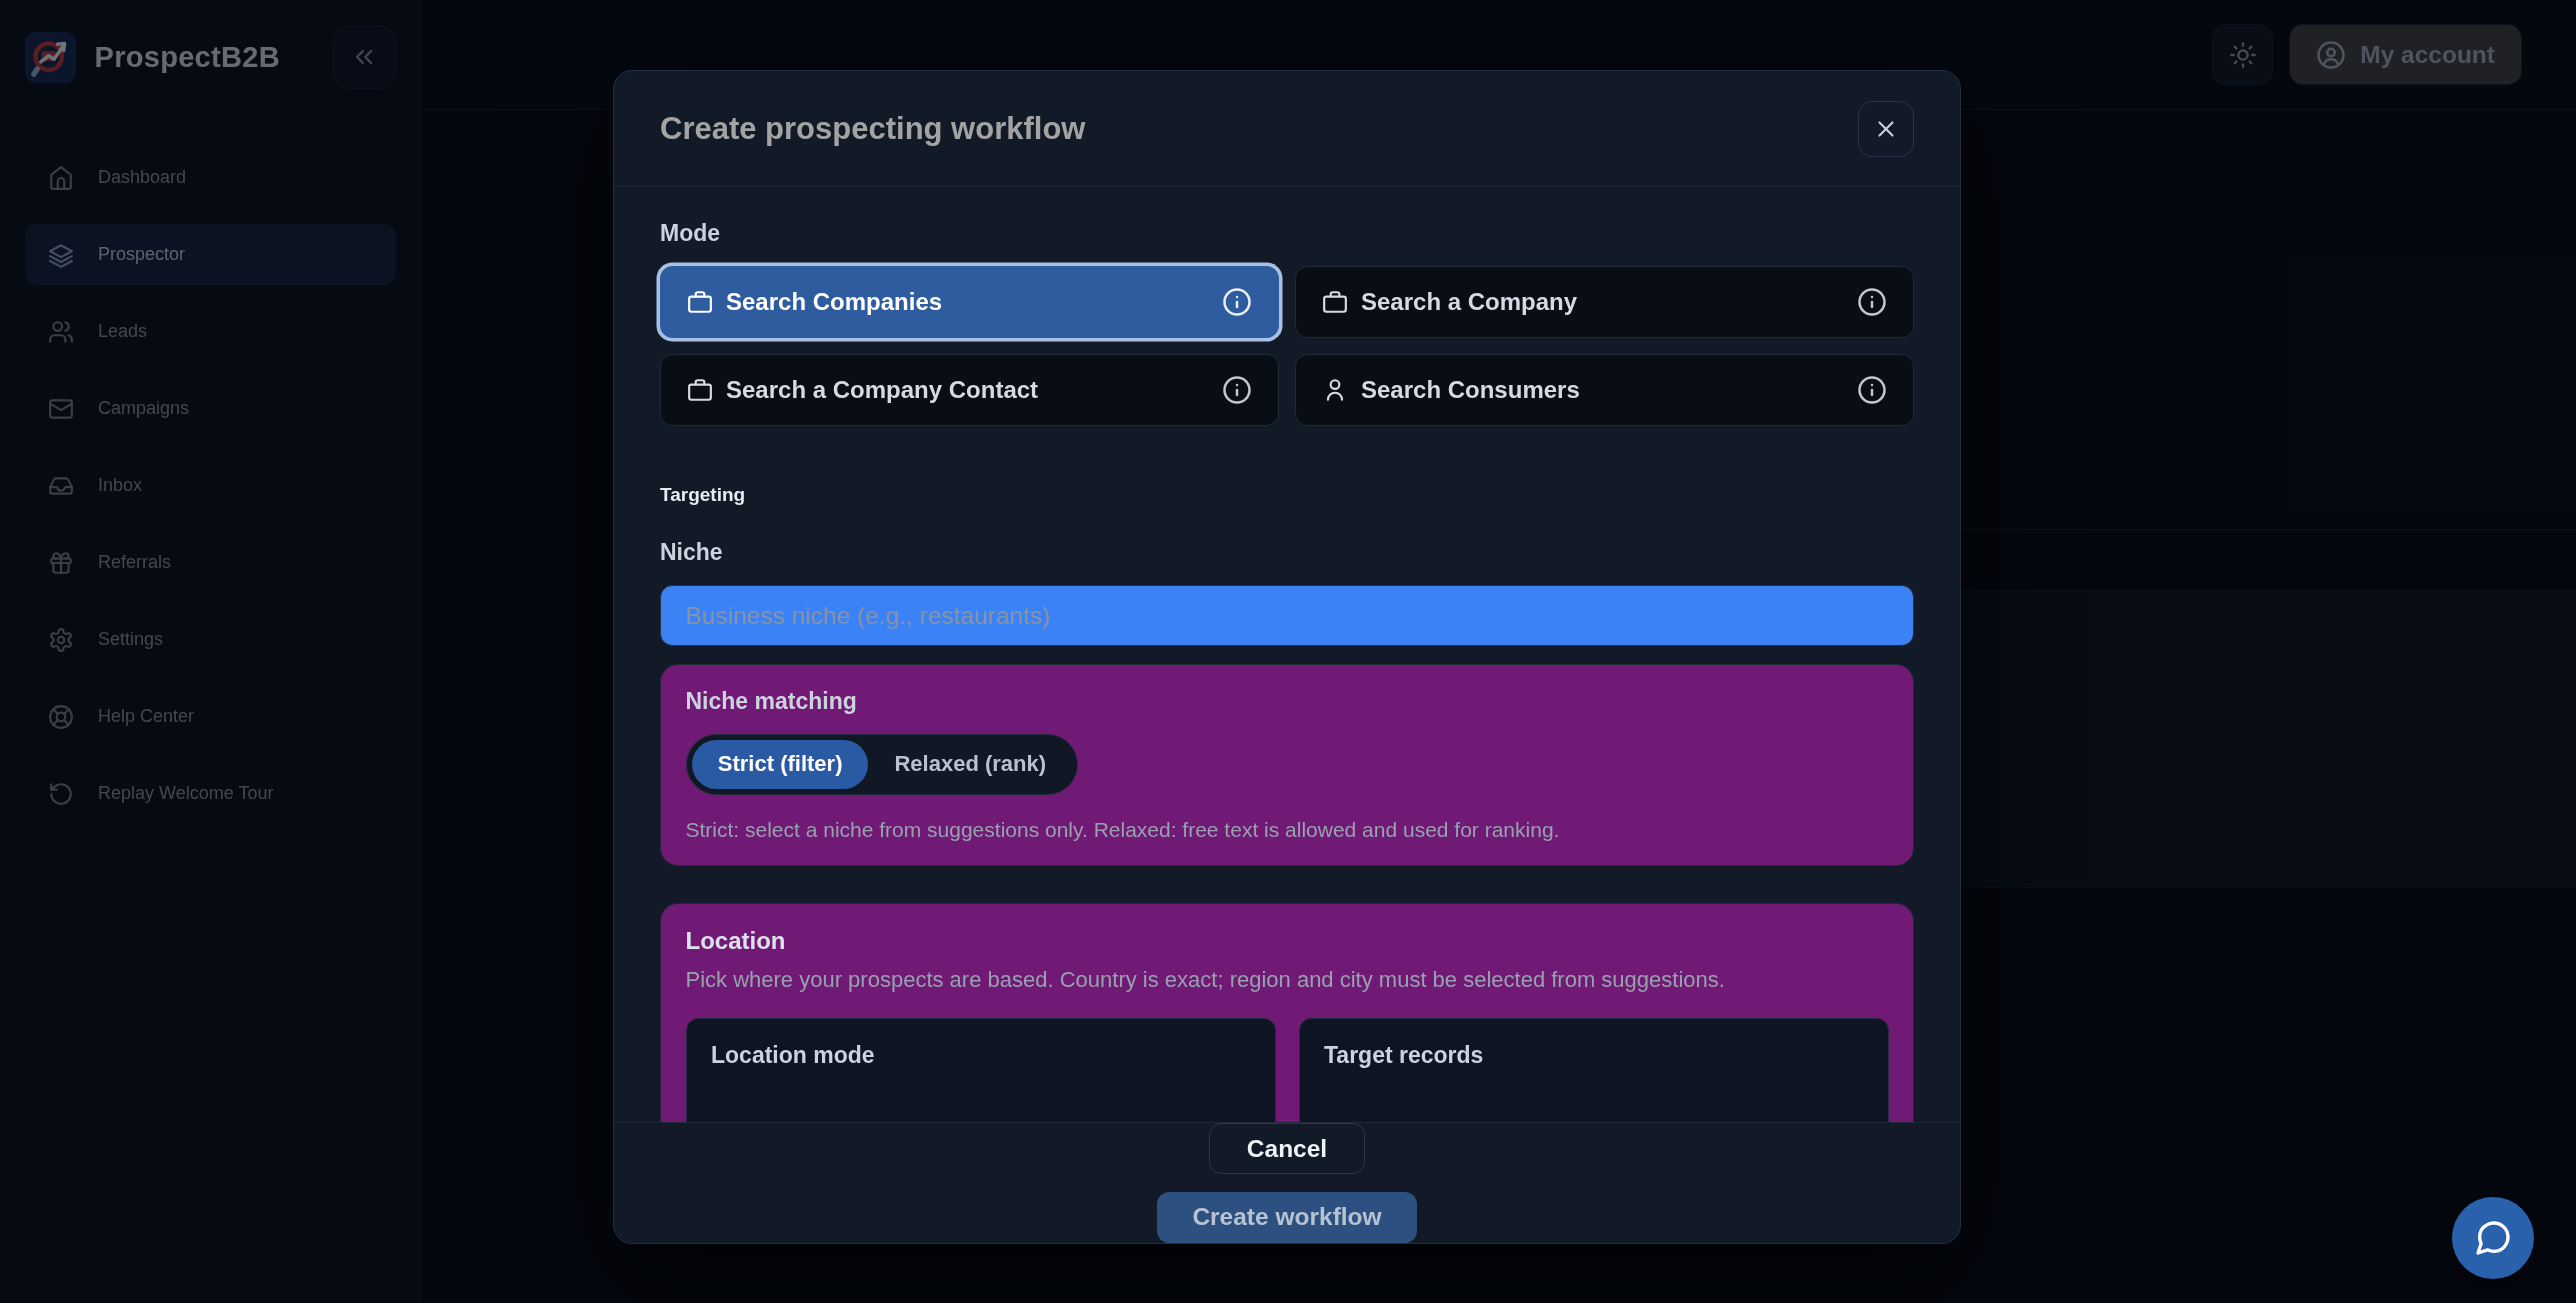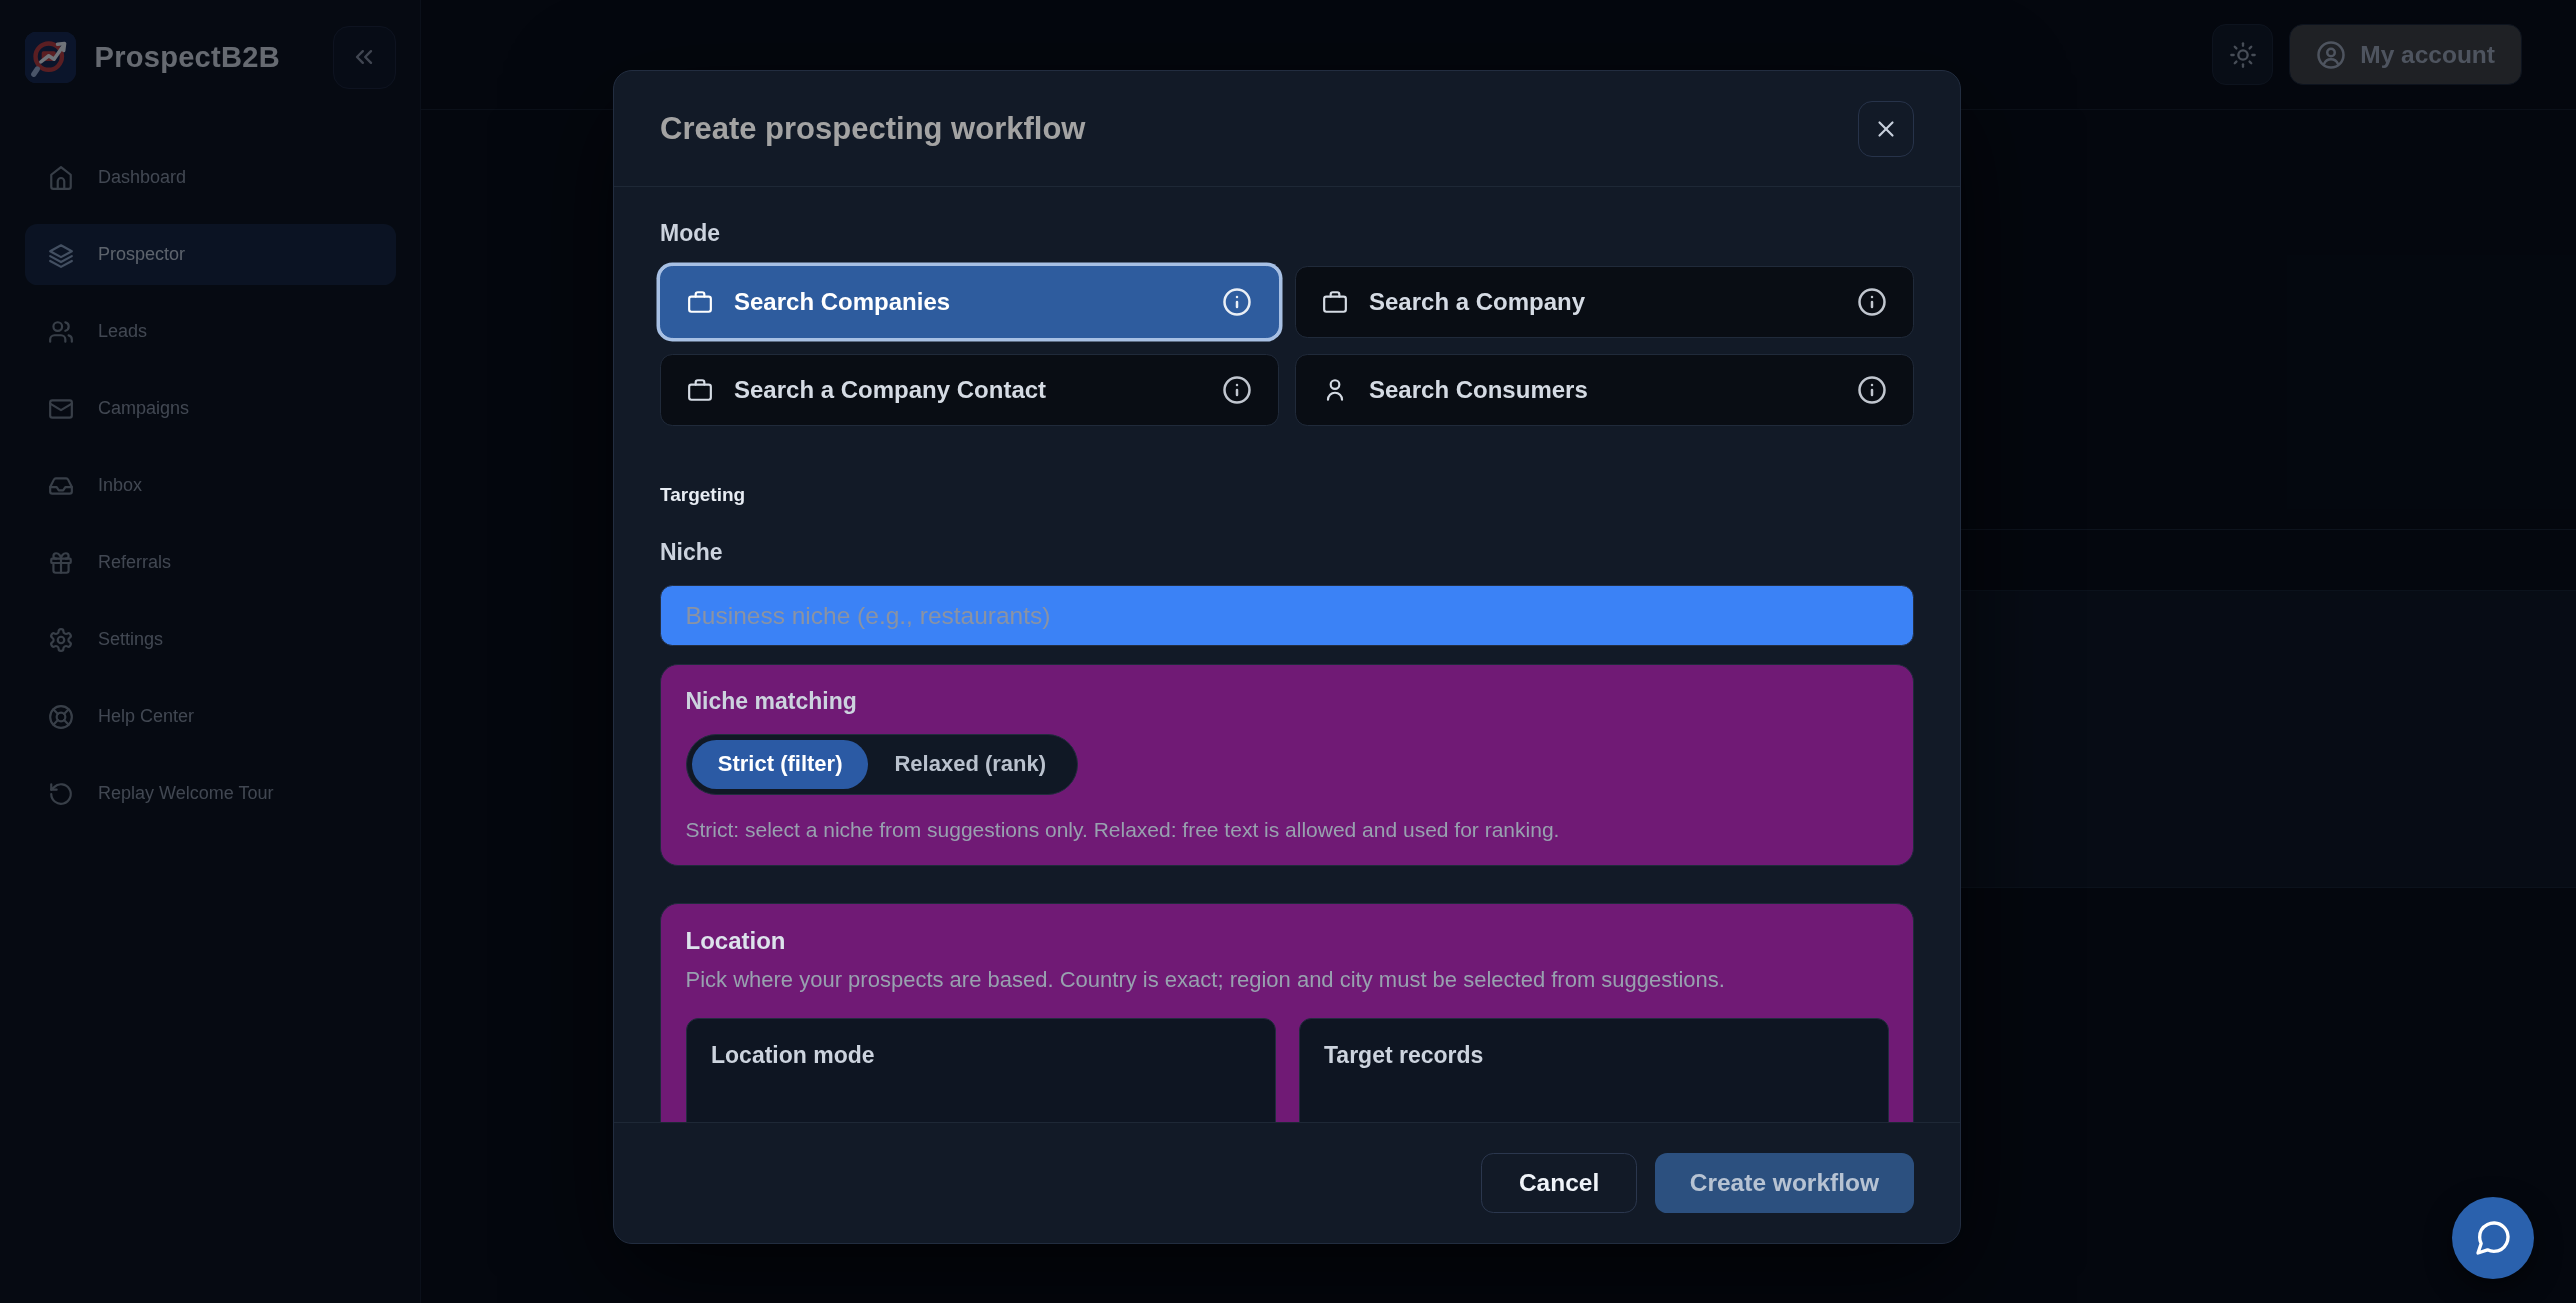--- a/index.html
+++ b/index.html
@@ -43,21 +43,21 @@
   .overlay { position:absolute; inset:0; background:rgba(4,8,15,0.55); z-index:10; }
   .modal { position:absolute; left:613px; top:70px; width:1348px; height:1174px; background:#121a27; border:0.9px solid #222d40; border-radius:19px; z-index:20; display:flex; flex-direction:column; box-shadow:0 35px 105px rgba(0,0,0,.65); }
   .modal-head { height:116px; flex-shrink:0; display:flex; align-items:center; justify-content:space-between; padding:0 46px; border-bottom:0.9px solid #1e2836; }
   .modal-title { font-size:31px; font-weight:700; color:#a3a3a3; }
   .close-btn { width:56px; height:56px; border-radius:14px; background:transparent; border:0.9px solid #27334a; color:#c7cfdb; display:flex; align-items:center; justify-content:center; cursor:pointer; }
 
   .modal-body { flex:1; overflow:hidden; padding:33px 46px 0; }
   .field-label { font-size:23px; font-weight:600; color:#ccd3de; }
   .mode-label { margin-bottom:19px; }
   .mode-grid { display:grid; grid-template-columns:1fr 1fr; gap:16px; margin-bottom:58px; }
-  .mode-btn { height:72px; border-radius:12.3px; background:#090d14; border:0.9px solid #202a3a; color:#d5dbe4; display:flex; align-items:center; gap:21px; padding:16px 26px; font-size:24px; font-weight:600; cursor:pointer; font-family:inherit; }
+  .mode-btn { height:72px; border-radius:12.3px; background:#090d14; border:0.9px solid #202a3a; color:#d5dbe4; display:flex; align-items:center; gap:13px; padding:16px 26px; font-size:24px; font-weight:600; cursor:pointer; font-family:inherit; }
   .mode-btn .info { margin-left:auto; display:flex; color:inherit; opacity:.9; }
   .mode-btn.selected { background:#2e5c9e; border:0.9px solid #2e5c9e; color:#ffffff; box-shadow:0 0 0 3.5px #a7c0e4; }
 
   .section-h { font-size:19px; font-weight:700; color:#e7ecf3; margin-bottom:33px; }
   .niche-label { margin-bottom:19px; }
   .niche-input { width:100%; height:61px; border-radius:12.3px; background:#3b82f6; border:0.9px solid #232e41; padding:0 24.5px; font-size:24.5px; color:#e5eaf1; font-family:inherit; outline:none; margin-bottom:17.5px; }
   .niche-input::placeholder { color:#8b93a3; }
   .helper { font-size:21px; color:#98a1af; }
   .niche-helper { margin-bottom:21px; }
 
@@ -68,21 +68,21 @@
   .seg.active { background:#2b5aa4; color:#ffffff; font-weight:700; }
   .seg-helper { margin-top:23px; }
 
   .loc-card { padding:23px 24.5px; height:368px; }
   .loc-title { font-size:24px; font-weight:600; color:#dde3ec; margin-bottom:12.3px; }
   .loc-desc { font-size:22px; color:#98a1af; margin-bottom:24.5px; }
   .loc-grid { display:grid; grid-template-columns:1fr 1fr; gap:23px; }
   .subcard { border-radius:12.3px; border:0.9px solid #222c3e; background:#0e1522; padding:23px 24.5px; height:193px; overflow:hidden; }
   .subcard .field-label { margin-bottom:19px; }
 
-  .modal-foot { height:121px; flex-shrink:0; border-top:0.9px solid #1e2836; display:flex; align-items:center; justify-content:flex-end; gap:17.5px; padding:0 46px; }
+  .modal-foot { height:121px; flex-shrink:0; border-top:0.9px solid #1e2836; display:flex; align-items:center; justify-content:flex-end; gap:17.5px; padding:0 46px;flex-direction:column; }
   .cancel-btn { height:60px; padding:0 37px; border-radius:12.3px; background:transparent; border:0.9px solid #2b374e; color:#f0f4f9; font-size:24.5px; font-weight:700; cursor:pointer; font-family:inherit; }
   .submit-btn { height:60px; padding:0 35px; border-radius:12.3px; background:#2c507f; border:none; color:#b7c3d3; font-size:24.5px; font-weight:700; cursor:pointer; font-family:inherit; }
 
   .chat-fab { position:absolute; left:2452px; top:1197px; width:82px; height:82px; border-radius:50%; background:#2a61ad; border:none; z-index:30; display:flex; align-items:center; justify-content:center; color:#ffffff; cursor:pointer; box-shadow:0 8.8px 26px rgba(0,0,0,.5); }
 </style>
 </head>
 <body>
 
 <div class="app">
 

